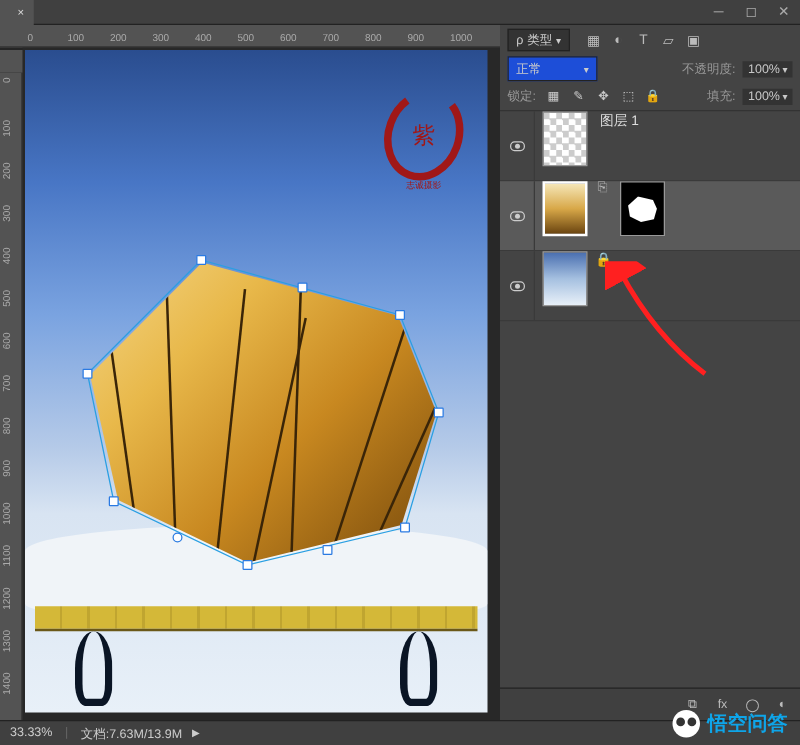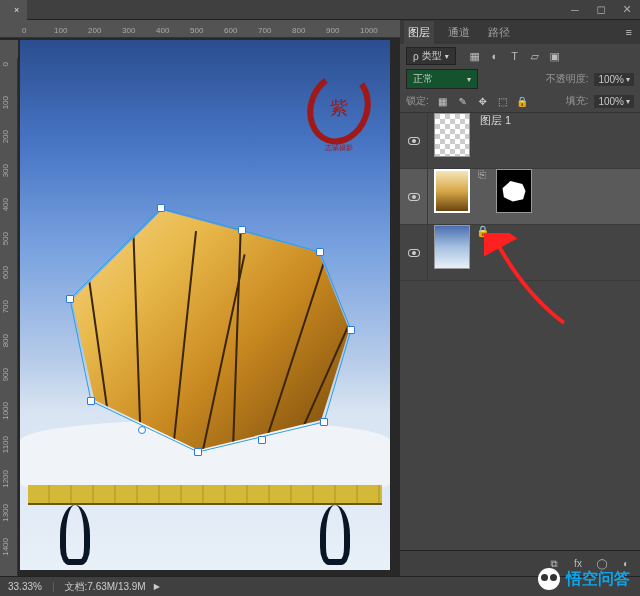--- a/index.html
+++ b/index.html
@@ -234,21 +234,21 @@
     }
     .blend-row, .lock-row {
       height: 22px;
       display: flex;
       align-items: center;
       padding: 0 6px;
       font-size: 10px;
       gap: 6px;
     }
     .dd {
-      background: #14532d;
+      background: #1d4ed8;
       border: 1px solid #222;
       padding: 2px 6px;
       display: flex;
       align-items: center;
       gap: 14px;
       cursor: pointer;
       color: #ccc;
     }
     .pct-label { color: #999; }
     .pct-val {
@@ -509,26 +509,20 @@
           <div class="handle" style="left:-2px;top:99px"></div>
           <div class="handle" style="left:170px;top:30px"></div>
           <div class="handle" style="left:190px;top:240px"></div>
           <div class="handle" style="left:70px;top:230px;border-radius:50%"></div>
         </div>
       </div>
     </div>
   </div>
 
   <div class="panel-side">
-    <div class="panel-tabs">
-      <div class="panel-tab active">图层</div>
-      <div class="panel-tab">通道</div>
-      <div class="panel-tab">路径</div>
-      <div class="panel-menu-icon">≡</div>
-    </div>
     <div class="filter-row">
       <div class="kind-select">
         <span>ρ</span>
           <span>类型</span>
           <span style="font-size:8px">▾</span>
       </div>
       <div class="filter-icons">
         <div class="filter-ic">▦</div>
         <div class="filter-ic">◐</div>
         <div class="filter-ic">T</div>

